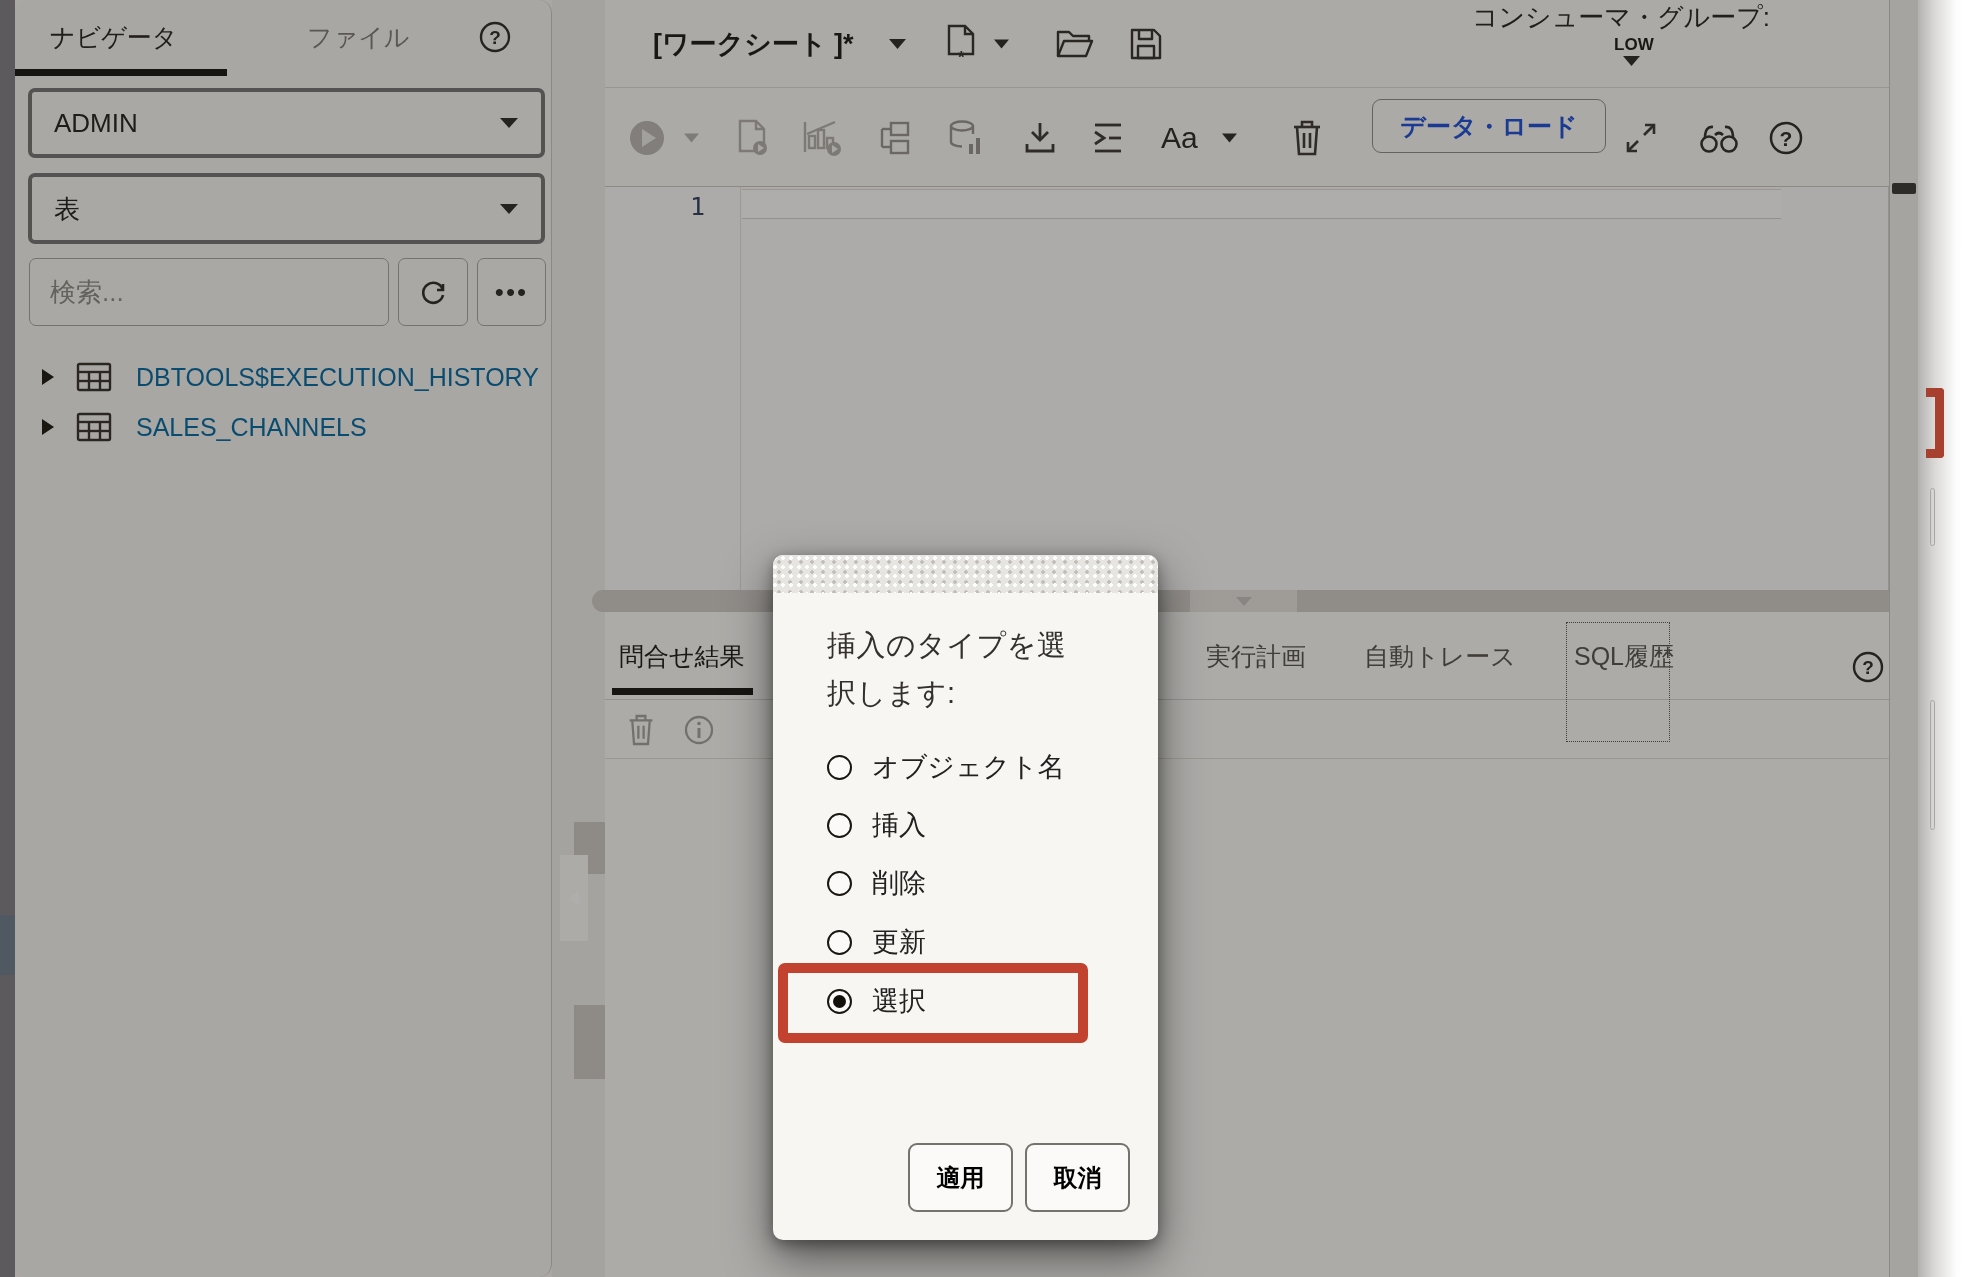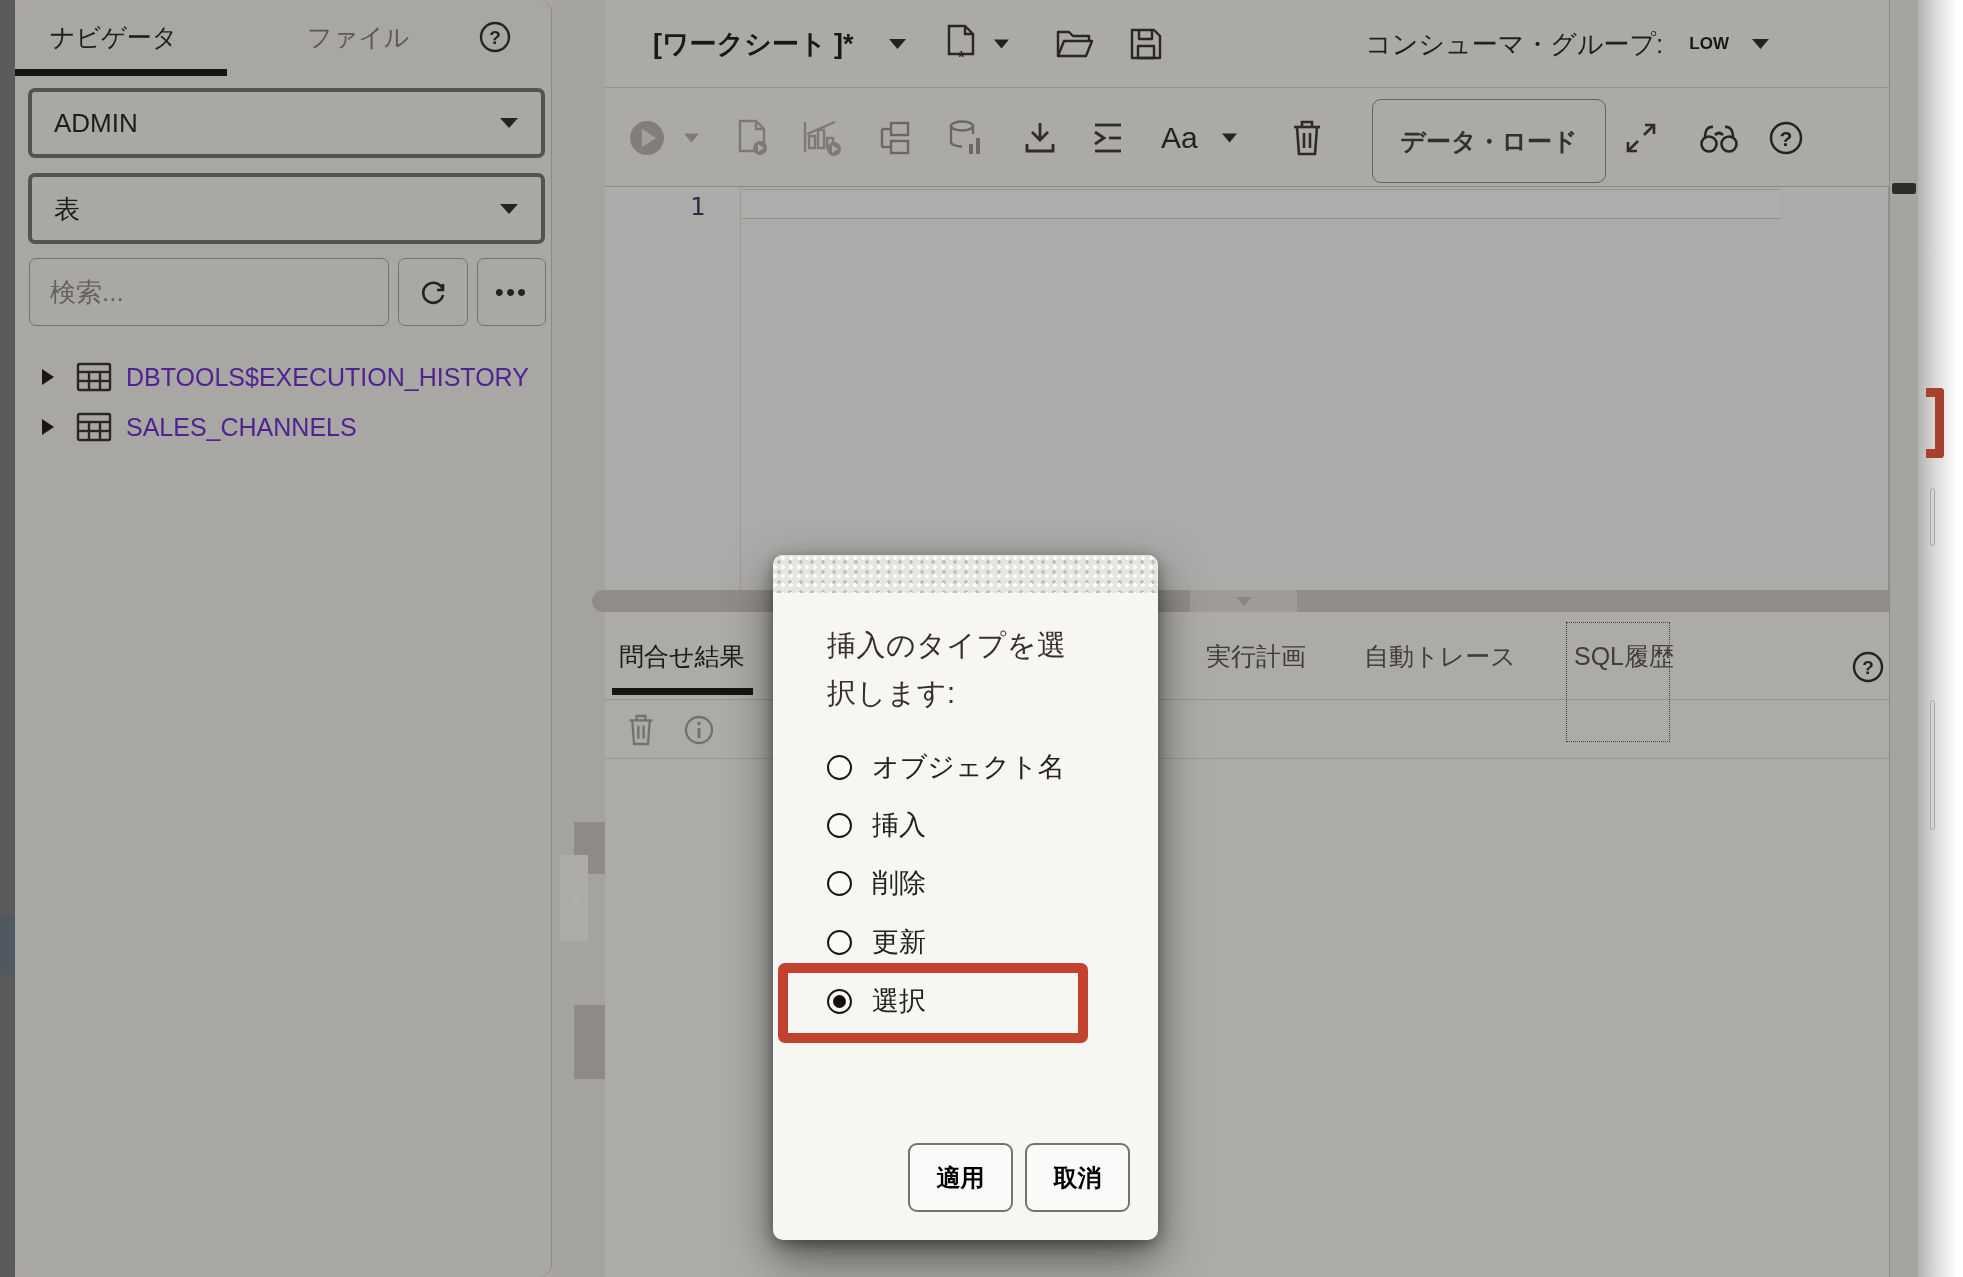--- a/index.html
+++ b/index.html
@@ -31,41 +31,41 @@
   #search-input::placeholder { color:#8d8a85; }
   .sq-btn { position:absolute; top:258px; height:68px; border:1px solid #a7a4a0; border-radius:7px; background:#f8f6f3; display:flex; align-items:center; justify-content:center; cursor:pointer; }
   #btn-refresh { left:383px; width:70px; }
   #btn-more { left:462px; width:69px; font-size:26px; color:#2c2a27; letter-spacing:2px; }
 
   .tree-item { position:absolute; left:0; width:537px; height:42px; display:flex; align-items:center; cursor:pointer; }
   #tree-item-1 { top:356px; }
   #tree-item-2 { top:406px; }
   .tree-item .tw { margin-left:25px; width:22px; }
   .tree-item .ticon { margin-left:14px; margin-right:14px; }
-  .tree-item .tlabel { font-size:25px; color:#6d28d9; white-space:nowrap; }
+  .tree-item .tlabel { font-size:25px; color:#0369a1; white-space:nowrap;margin-left:10px; }
 
   
   #vsplit { left:552px; top:0; width:53px; height:1277px; background:#f0eeea; }
   #vsplit .thumb { position:absolute; left:22px; width:31px; background:#ccc9c5; }
   #vsplit-handle { position:absolute; left:8px; top:855px; width:28px; height:86px; background:#fbfaf8; display:flex; align-items:center; justify-content:center; cursor:pointer; }
 
   
   #main { left:605px; top:0; width:1285px; height:1277px; background:#faf9f6; }
   #toolbar1 { position:absolute; left:0; top:0; width:1285px; height:88px; border-bottom:1px solid #dcd9d4; }
   #worksheet-dd { position:absolute; left:48px; top:0; height:88px; display:flex; align-items:center; cursor:pointer; }
   #worksheet-label { font-size:27px; font-weight:600; color:#1b1917; }
   #worksheet-dd .caret { margin-left:34px; }
   .tb-icon { position:absolute; top:50%; transform:translateY(-50%); cursor:pointer; display:flex; align-items:center; }
-  #consumer-group { position:absolute; right:120px; top:0; height:88px; display:flex; align-items:center; }
+  #consumer-group { position:absolute; right:120px; top:0; height:88px; display:flex; align-items:center;flex-direction:column; }
   #consumer-label { font-size:26px; color:#262422; }
   #consumer-value { font-size:17px; font-weight:700; color:#1b1917; margin-left:26px; }
   #consumer-group .caret { margin-left:22px; cursor:pointer; }
 
   #toolbar2 { position:absolute; left:0; top:89px; width:1285px; height:98px; border-bottom:1px solid #cbc8c3; }
-  #data-load-btn { position:absolute; left:767px; top:10px; width:234px; height:84px; border:1px solid #8f8c87; border-radius:9px; background:#faf9f6; font-size:25px; font-weight:700; color:#404040; display:flex; align-items:center; justify-content:center; cursor:pointer; }
+  #data-load-btn { position:absolute; left:767px; top:10px; width:234px; height:54px; border:1px solid #8f8c87; border-radius:9px; background:#faf9f6; font-size:25px; font-weight:700; color:#1d4ed8; display:flex; align-items:center; justify-content:center; cursor:pointer; }
 
   
   #editor { position:absolute; left:0; top:187px; width:1285px; height:405px; background:#fcfbf9; }
   #gutter-divider { position:absolute; left:135px; top:0; width:1px; height:405px; background:#e3e0db; }
   #line-number { position:absolute; left:0; top:5px; width:100px; text-align:right; font-family:"DejaVu Sans Mono","Liberation Mono",monospace; font-size:25px; color:#2e3c5e; }
   #current-line { position:absolute; left:137px; top:2px; width:1039px; height:30px; background:rgba(255,255,255,0.55); border-top:1px solid #dedbd6; border-bottom:1px solid #d4d1cc; }
   #editor-vscroll { position:absolute; left:1283px; top:0; width:2px; height:405px; background:#d8d5d0; }
 
   
   #hsplit { left:592px; top:590px; width:1321px; height:22px; background:#cfccc8; border-radius:11px; }

